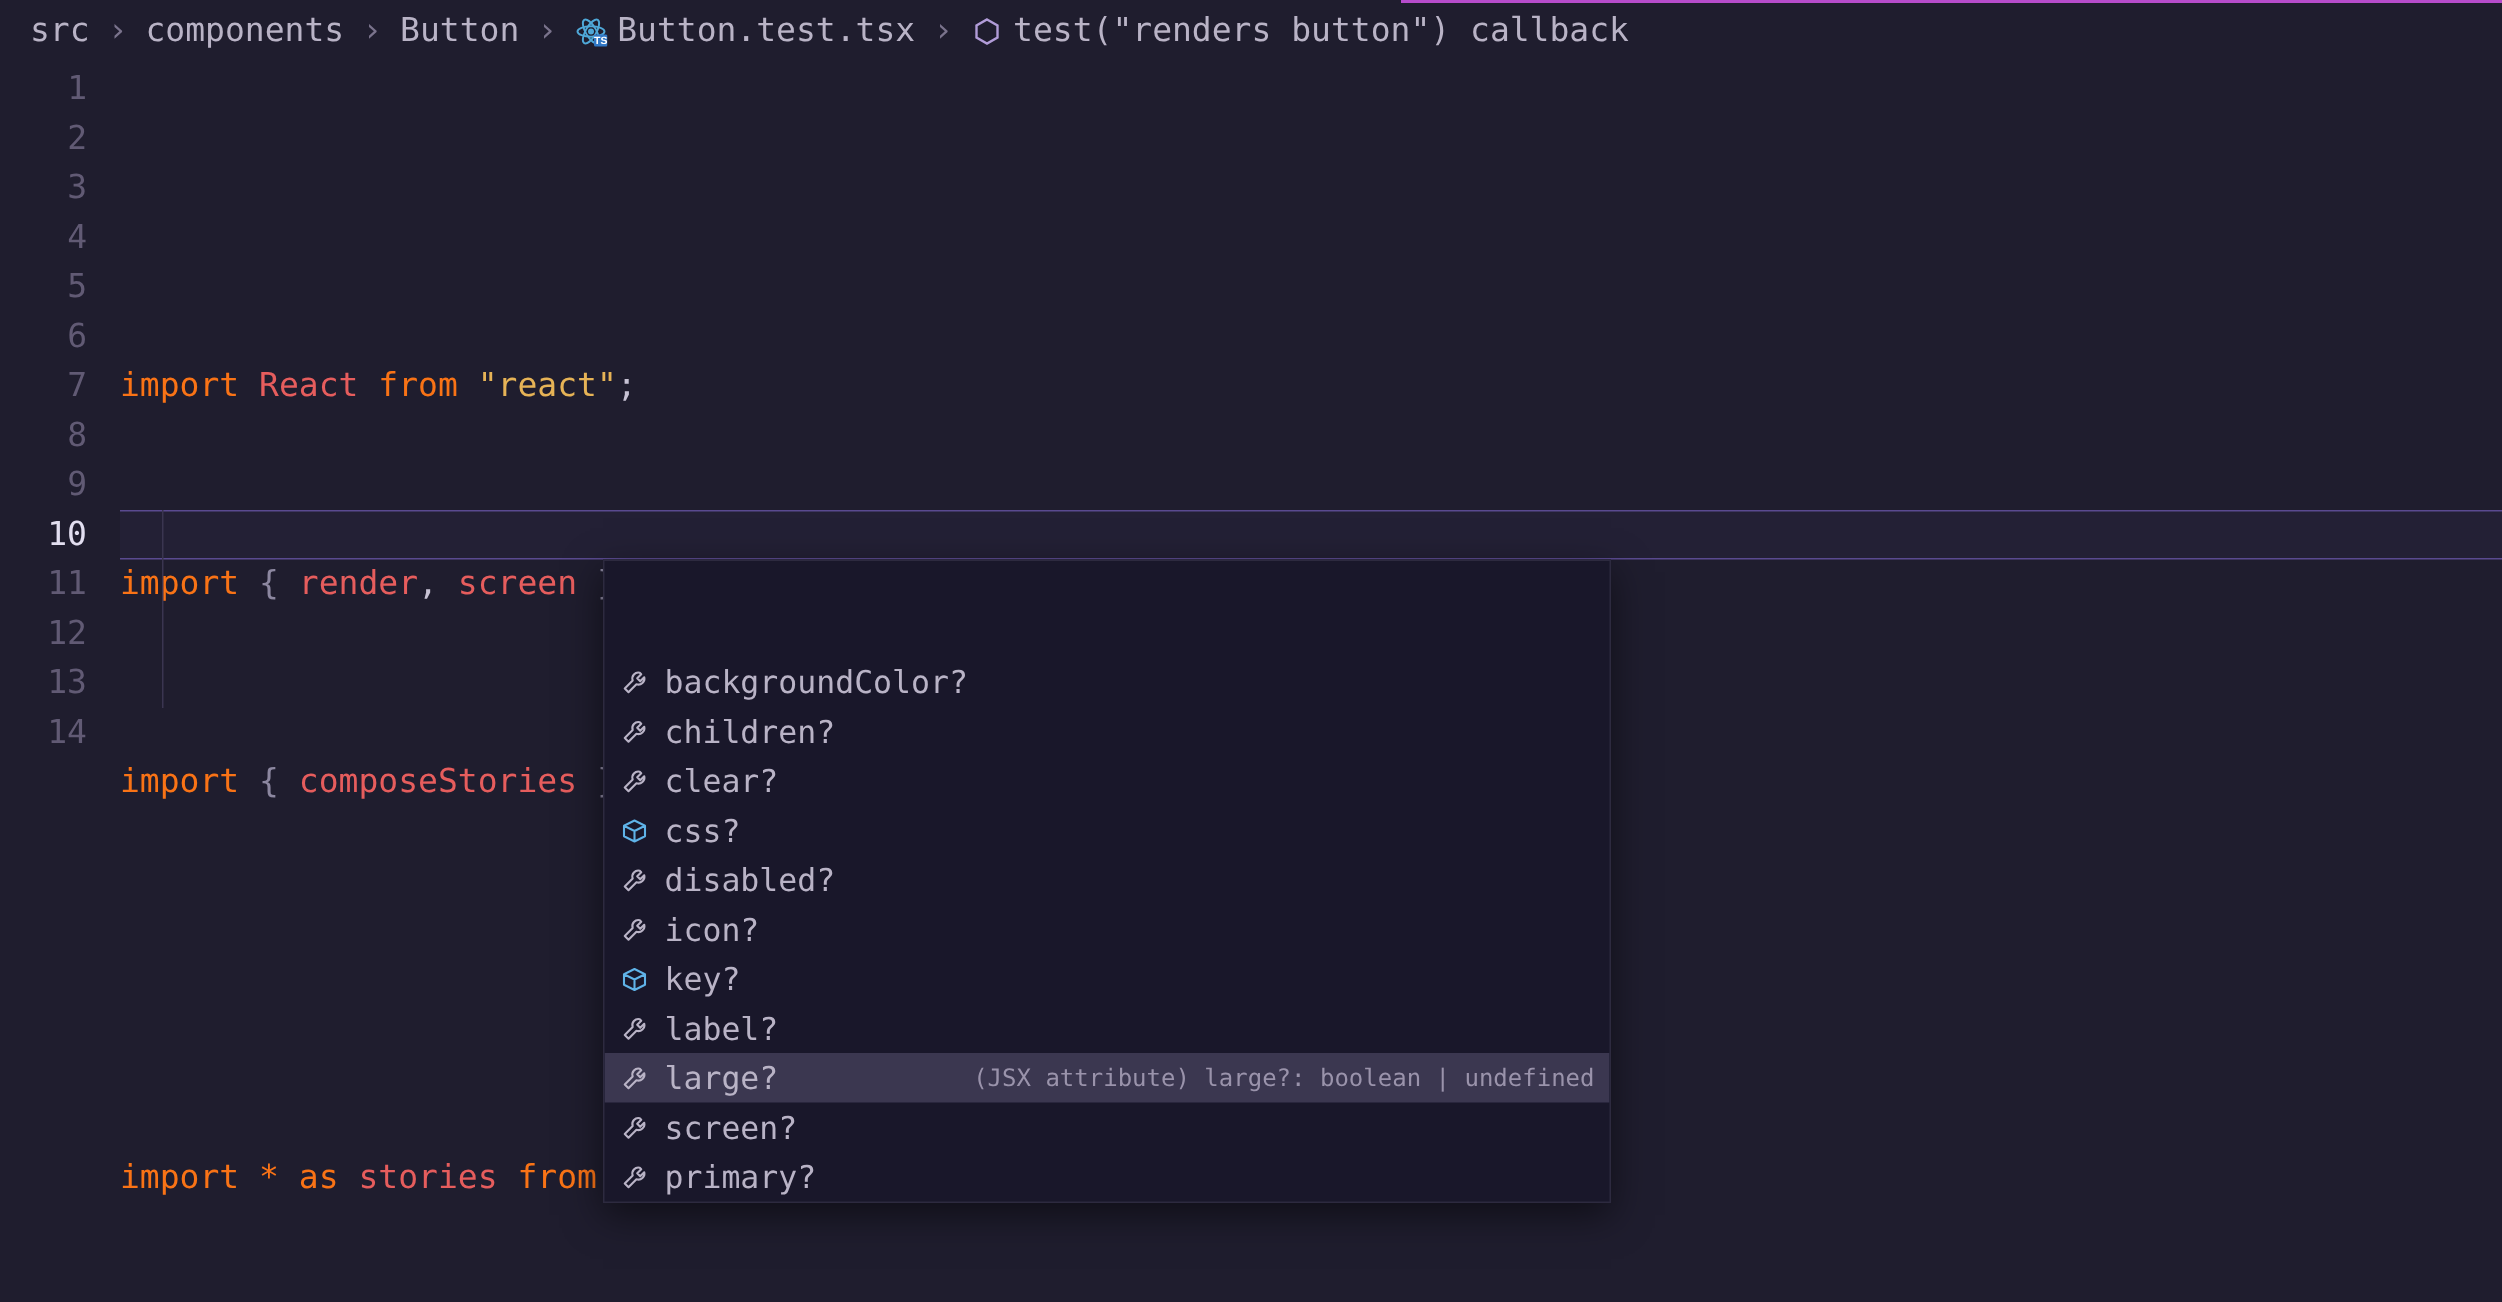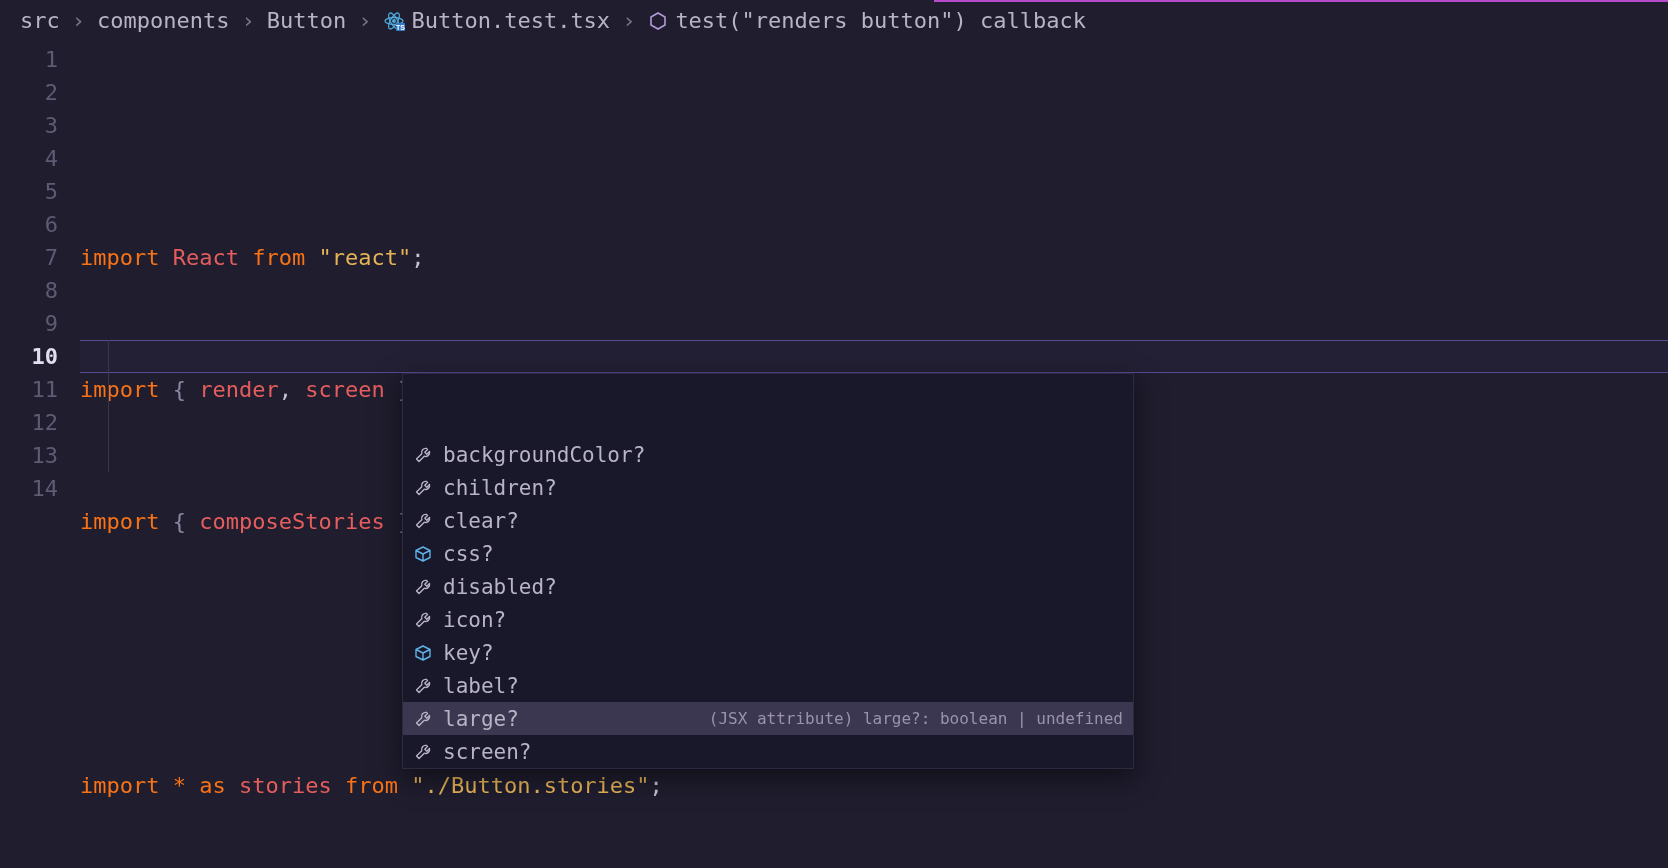--- a/index.html
+++ b/index.html
@@ -42,21 +42,21 @@
   }
   .gutter {
     width: 80px;
     text-align: right;
     color: #615a74;
     padding-right: 22px;
     user-select: none;
     flex-shrink: 0;
   }
   .gutter .ln { height: 33px; }
-  .gutter .ln.active { color: #e2def0; font-weight: 700; }
+  .gutter .ln.active { color: #e2def0; font-weight: 400; }
 
   .code {
     position: relative;
     flex: 1;
     white-space: pre;
   }
   .cl { height: 33px; }
 
   .hl-row {
     position: absolute;
@@ -201,36 +201,38 @@
     
     
     
     
 
     
     <span class="tk-dim" style="position:absolute; top:330px; left:640px;"><span class="squiggle">le();</span></span>
     <span class="tk-dim" style="position:absolute; top:363px; left:678px;">);</span>
 
     
-    <div class="ac" style="top:330px; left:322px; width:732px;">
+    <div class="ac" style="top:330px; left:322px; width:672px;">
     <div class="ac-row"><span class="ac-icon"><svg width="18" height="18" viewBox="0 0 18 18">
               <path d="M12.5 2.5a4 4 0 0 0-4.7 5.2L2.5 13l2.5 2.5 5.3-5.3a4 4 0 0 0 5.2-4.7l-2.7 2.7-2-2 2.7-2.7z" fill="none" stroke="#b9b3c6" stroke-width="1.4" stroke-linejoin="round"></path>
             </svg></span><span class="ac-label">backgroundColor?</span></div><div class="ac-row"><span class="ac-icon"><svg width="18" height="18" viewBox="0 0 18 18">
               <path d="M12.5 2.5a4 4 0 0 0-4.7 5.2L2.5 13l2.5 2.5 5.3-5.3a4 4 0 0 0 5.2-4.7l-2.7 2.7-2-2 2.7-2.7z" fill="none" stroke="#b9b3c6" stroke-width="1.4" stroke-linejoin="round"></path>
             </svg></span><span class="ac-label">children?</span></div><div class="ac-row"><span class="ac-icon"><svg width="18" height="18" viewBox="0 0 18 18">
               <path d="M12.5 2.5a4 4 0 0 0-4.7 5.2L2.5 13l2.5 2.5 5.3-5.3a4 4 0 0 0 5.2-4.7l-2.7 2.7-2-2 2.7-2.7z" fill="none" stroke="#b9b3c6" stroke-width="1.4" stroke-linejoin="round"></path>
             </svg></span><span class="ac-label">clear?</span></div><div class="ac-row"><span class="ac-icon"><svg width="18" height="18" viewBox="0 0 18 18">
               <path d="M9 2 L16 5.5 L16 12.5 L9 16 L2 12.5 L2 5.5 Z M2 5.5 L9 9 L16 5.5 M9 9 L9 16" fill="none" stroke="#5fb3e8" stroke-width="1.4" stroke-linejoin="round"></path>
             </svg></span><span class="ac-label">css?</span></div><div class="ac-row"><span class="ac-icon"><svg width="18" height="18" viewBox="0 0 18 18">
               <path d="M12.5 2.5a4 4 0 0 0-4.7 5.2L2.5 13l2.5 2.5 5.3-5.3a4 4 0 0 0 5.2-4.7l-2.7 2.7-2-2 2.7-2.7z" fill="none" stroke="#b9b3c6" stroke-width="1.4" stroke-linejoin="round"></path>
             </svg></span><span class="ac-label">disabled?</span></div><div class="ac-row"><span class="ac-icon"><svg width="18" height="18" viewBox="0 0 18 18">
               <path d="M12.5 2.5a4 4 0 0 0-4.7 5.2L2.5 13l2.5 2.5 5.3-5.3a4 4 0 0 0 5.2-4.7l-2.7 2.7-2-2 2.7-2.7z" fill="none" stroke="#b9b3c6" stroke-width="1.4" stroke-linejoin="round"></path>
             </svg></span><span class="ac-label">icon?</span></div><div class="ac-row"><span class="ac-icon"><svg width="18" height="18" viewBox="0 0 18 18">
               <path d="M9 2 L16 5.5 L16 12.5 L9 16 L2 12.5 L2 5.5 Z M2 5.5 L9 9 L16 5.5 M9 9 L9 16" fill="none" stroke="#5fb3e8" stroke-width="1.4" stroke-linejoin="round"></path>
             </svg></span><span class="ac-label">key?</span></div><div class="ac-row"><span class="ac-icon"><svg width="18" height="18" viewBox="0 0 18 18">
               <path d="M12.5 2.5a4 4 0 0 0-4.7 5.2L2.5 13l2.5 2.5 5.3-5.3a4 4 0 0 0 5.2-4.7l-2.7 2.7-2-2 2.7-2.7z" fill="none" stroke="#b9b3c6" stroke-width="1.4" stroke-linejoin="round"></path>
             </svg></span><span class="ac-label">label?</span></div><div class="ac-row selected"><span class="ac-icon"><svg width="18" height="18" viewBox="0 0 18 18">
               <path d="M12.5 2.5a4 4 0 0 0-4.7 5.2L2.5 13l2.5 2.5 5.3-5.3a4 4 0 0 0 5.2-4.7l-2.7 2.7-2-2 2.7-2.7z" fill="none" stroke="#b9b3c6" stroke-width="1.4" stroke-linejoin="round"></path>
             </svg></span><span class="ac-label">large?</span><span class="ac-hint">(JSX attribute) large?: boolean | undefined</span></div><div class="ac-row"><span class="ac-icon"><svg width="18" height="18" viewBox="0 0 18 18">
               <path d="M12.5 2.5a4 4 0 0 0-4.7 5.2L2.5 13l2.5 2.5 5.3-5.3a4 4 0 0 0 5.2-4.7l-2.7 2.7-2-2 2.7-2.7z" fill="none" stroke="#b9b3c6" stroke-width="1.4" stroke-linejoin="round"></path>
-            </svg></span><span class="ac-label">screen?</span></div></div>
+            </svg></span><span class="ac-label">screen?</span></div><div class="ac-row"><span class="ac-icon"><svg width="18" height="18" viewBox="0 0 18 18">
+              <path d="M12.5 2.5a4 4 0 0 0-4.7 5.2L2.5 13l2.5 2.5 5.3-5.3a4 4 0 0 0 5.2-4.7l-2.7 2.7-2-2 2.7-2.7z" fill="none" stroke="#b9b3c6" stroke-width="1.4" stroke-linejoin="round"></path>
+            </svg></span><span class="ac-label">primary?</span></div></div>
   </div>
 </div>
 
 </body></html>

